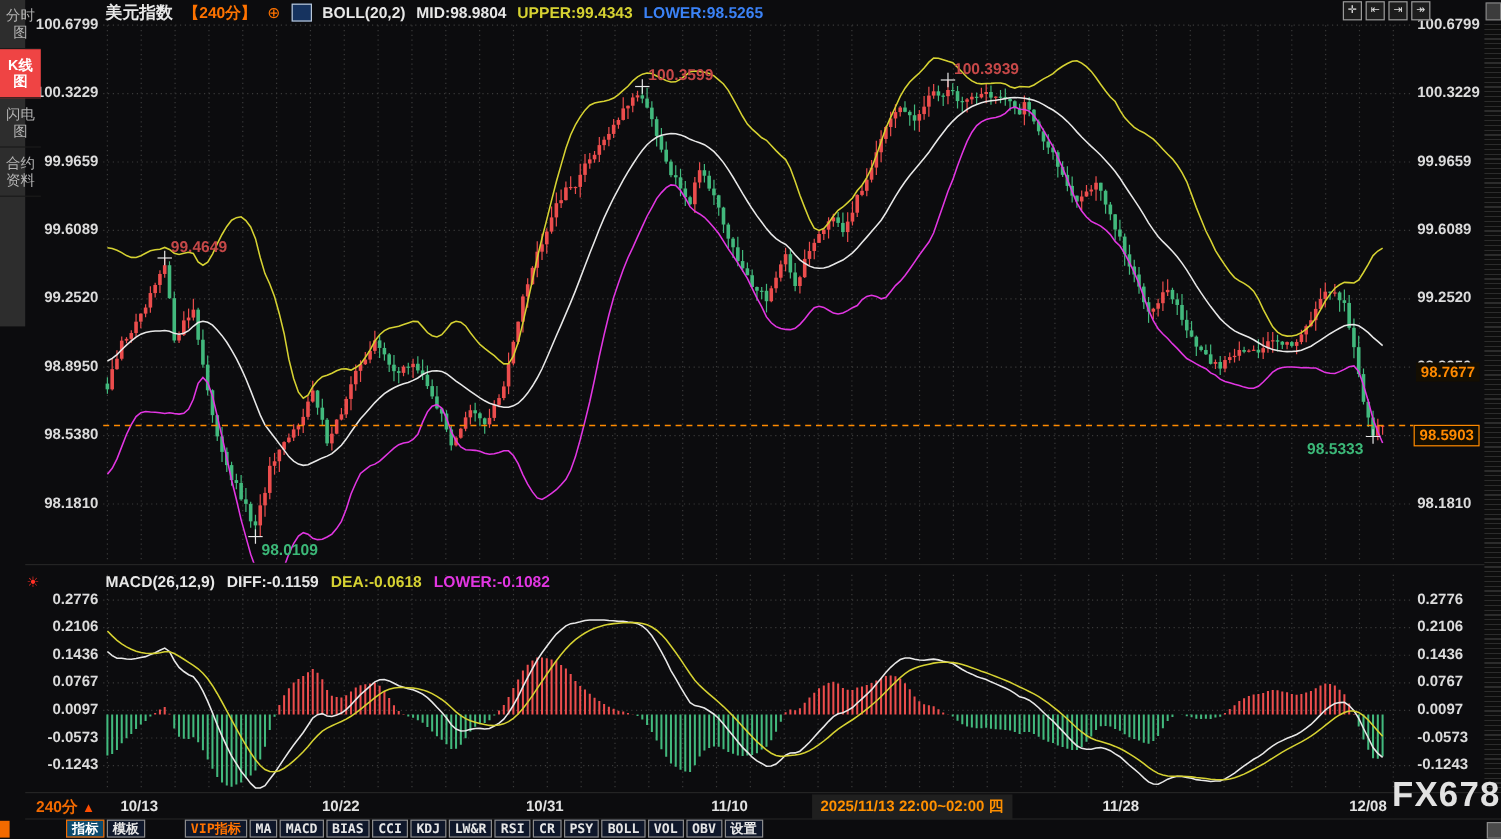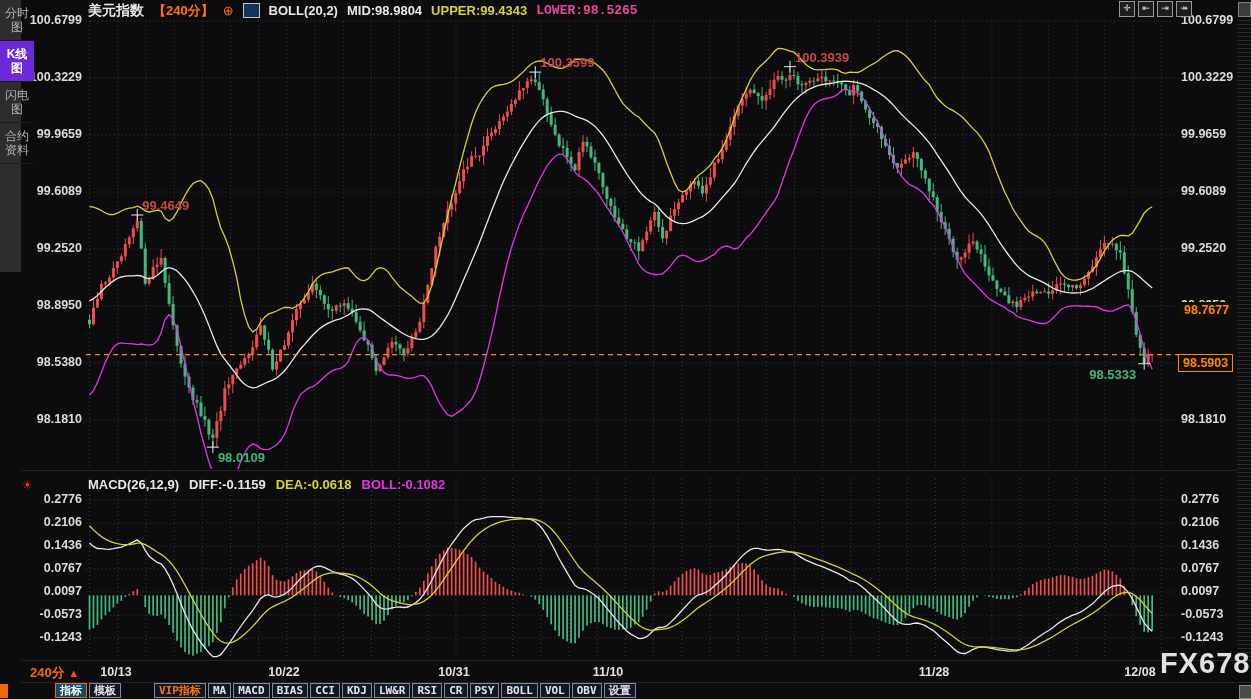--- a/index.html
+++ b/index.html
@@ -4,30 +4,30 @@
 <style>
   html,body{margin:0;padding:0;}
   body{width:1251px;height:699px;background:#0c0c0e;overflow:hidden;position:relative;
        font-family:"Liberation Sans",sans-serif;}
   #chart-svg{position:absolute;left:0;top:0;z-index:1;}
 
   
   #sidebar{position:absolute;left:0;top:0;width:21px;height:272px;background:#2d2d2d;z-index:6;}
   .side-item{width:34px;box-sizing:border-box;padding:6px 3px;text-align:center;font-size:12px;
              line-height:14px;color:#b4b4b4;word-break:break-all;border-bottom:1px solid #1b1b1b;cursor:pointer;}
-  .side-item.active{background:#6d28d9;color:#ffffff;font-weight:bold;}
+  .side-item.active{background:#ef4444;color:#ffffff;font-weight:bold;}
 
   
   #header{position:absolute;left:88px;top:2px;height:17px;display:flex;gap:9px;align-items:center;
           z-index:5;font-size:13px;font-weight:bold;color:#e8e8e8;white-space:nowrap;}
   #header .symbol{font-size:14px;}
   #header .period{color:#ff7300;}
   #header .addicon{color:#ff7300;font-weight:normal;font-size:13px;}
   #header .upper{color:#d6d232;}
-  #header .lower{color:#ec4899;font-family:Liberation Mono, monospace;}
+  #header .lower{color:#3b82f6;}
   .kicon{width:15px;height:13px;border:1px solid #b9c7d8;background:#16335f;display:inline-block;}
 
   #header-icons{position:absolute;left:1119px;top:1px;display:flex;gap:3px;z-index:6;}
   .hicon{width:14px;height:14px;border:1px solid #9a9a9a;background:#1d1d1d;color:#e0e0e0;
          font-size:9px;line-height:13px;text-align:center;cursor:pointer;}
 
   
   .ylab{position:absolute;font-size:12.5px;font-weight:bold;color:#dcdcdc;z-index:4;width:58px;white-space:nowrap;}
   .ylab.l{left:24px;text-align:right;}
   .ylab.r{left:1181px;text-align:left;}
@@ -1067,36 +1067,37 @@
   </div>
 
 <div id="badge-ref" class="badge">98.7677</div>
 <div id="badge-last" class="badge">98.5903</div>
 
 <span id="macd-flag">☀</span>
 <div id="macd-header">
   <span>MACD(26,12,9)</span>
   <span>DIFF:-0.1159</span>
   <span class="dea">DEA:-0.0618</span>
-  <span class="macd">BOLL:-0.1082</span>
+  <span class="macd">LOWER:-0.1082</span>
 </div>
 
 <div class="divider" style="top:470px"></div>
 <div class="divider" style="top:660px"></div>
 <div class="divider" style="top:682px"></div>
 
 <div id="xaxis">
   <span id="xperiod">
     <span>240分</span>
     <span class="arr">▲</span>
   </span>
   <span class="xdate" style="left:116px">10/13</span>
   <span class="xdate" style="left:284px">10/22</span>
   <span class="xdate" style="left:454px">10/31</span>
   <span class="xdate" style="left:608px">11/10</span>
+  <span id="xhighlight">2025/11/13 22:00~02:00 四</span>
   <span class="xdate" style="left:934px">11/28</span>
   <span class="xdate" style="left:1140px">12/08</span>
 </div>
 
 <div id="watermark">FX678</div>
 
 <div id="scrollbar"></div>
 <div id="scroll-top"></div>
 <div id="scroll-bottom"></div>
 

